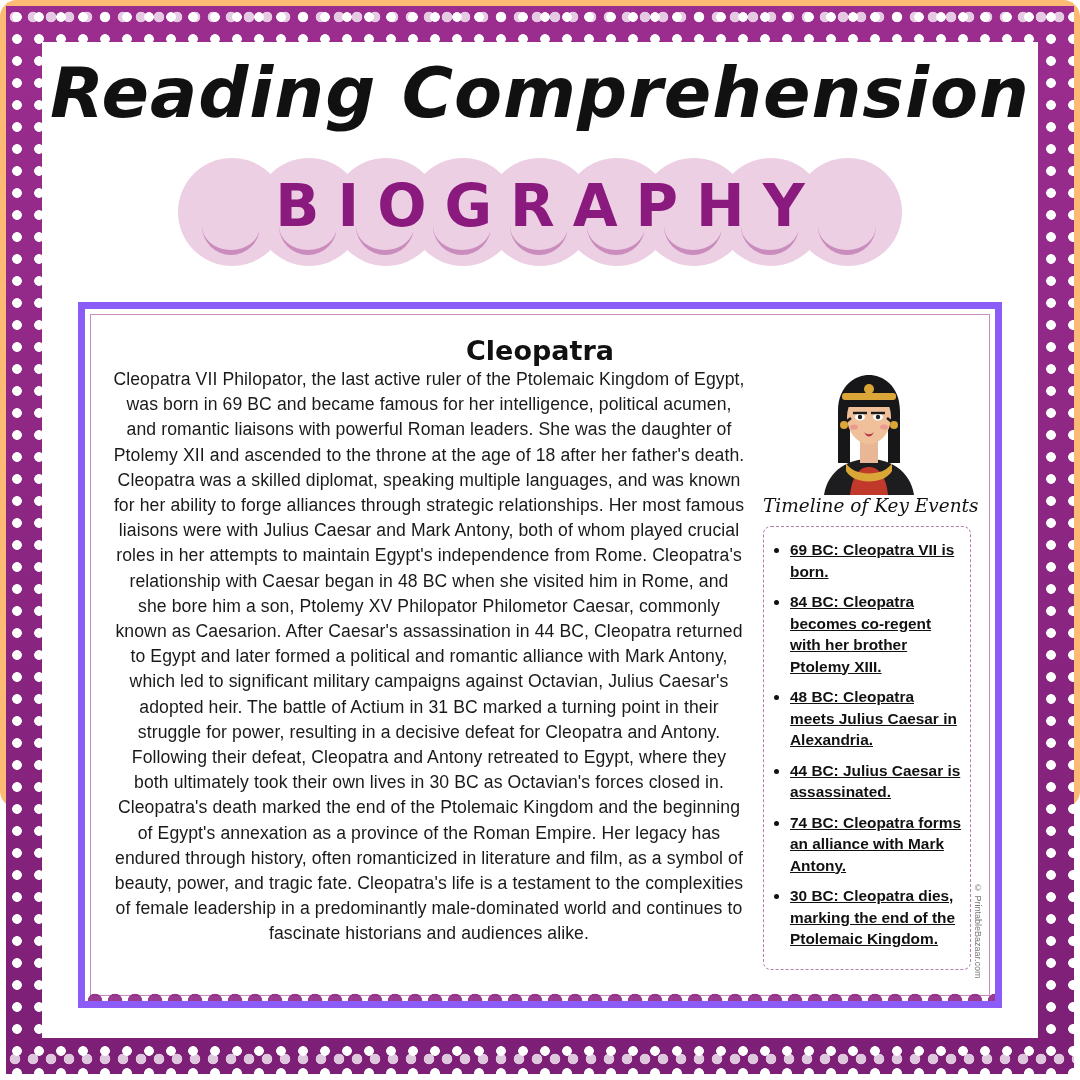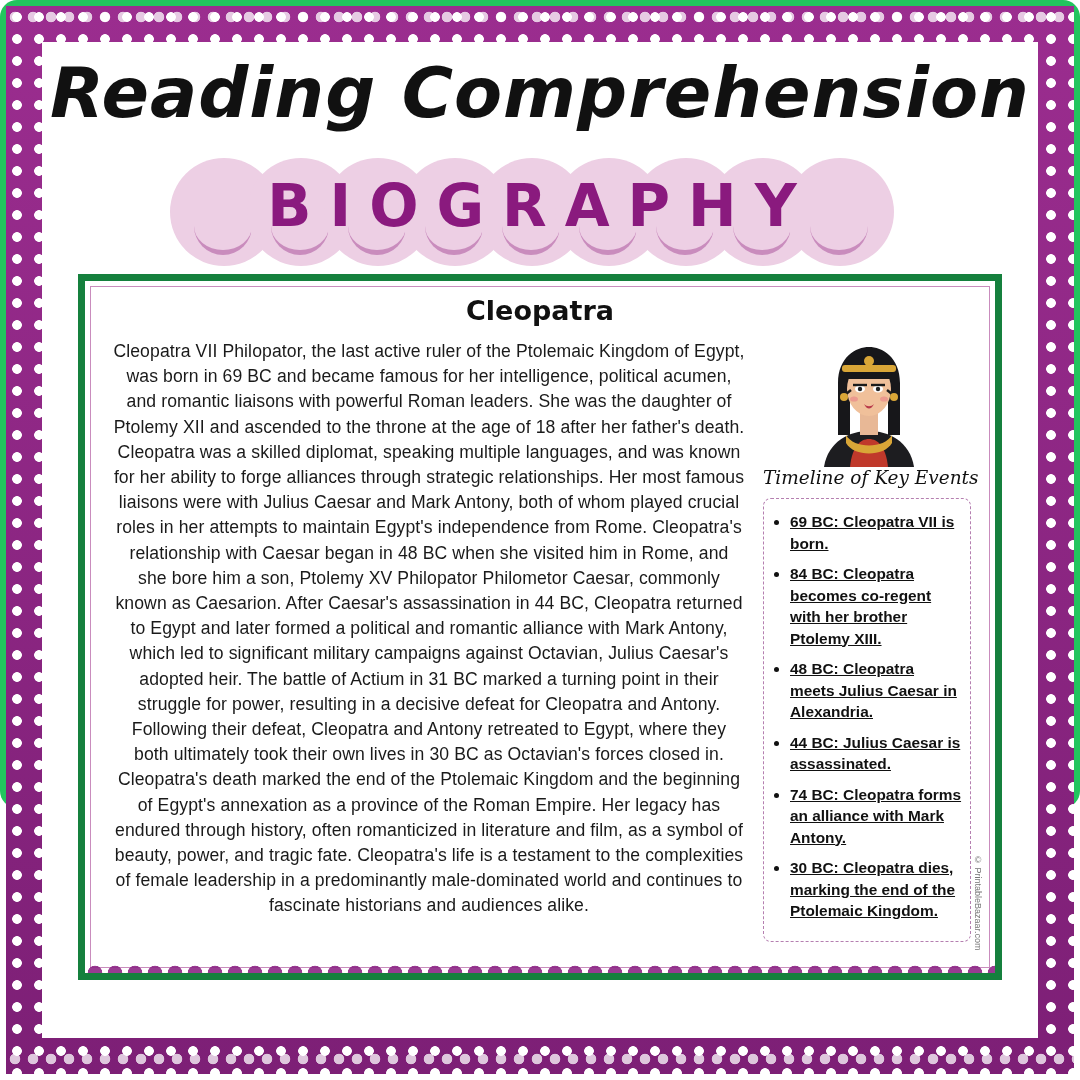--- a/index.html
+++ b/index.html
@@ -11,21 +11,21 @@
     height: 1080px;
     font-family: "Liberation Sans", sans-serif;
     background: #ffffff;
     overflow: hidden;
   }
 
   .page {
     position: relative;
     width: 1080px;
     height: 808px;
-    background: #22c55e;
+    background: #fdba74;
     box-sizing: border-box;
     border-radius: 17px;
   }
 
   
   .border-frame {
     position: absolute;
     left: 6px;
     top: 6px;
     width: 1068px;
@@ -70,21 +70,21 @@
     font-style: italic;
     letter-spacing: 1px;
     color: #111111;
     line-height: 1;
     white-space: nowrap;
   }
 
   
   .banner {
     position: absolute;
-    left: 170px;
+    left: 178px;
     top: 158px;
     width: 724px;
     height: 112px;
   }
   .banner-bubbles {
     position: absolute;
     left: 0;
     top: 0;
     width: 724px;
     height: 112px;
@@ -118,27 +118,27 @@
     font-weight: bold;
     letter-spacing: 18px;
     color: #8a1a7e;
     text-indent: 18px;
   }
 
   
   .content-card {
     position: absolute;
     left: 78px;
-    top: 274px;
+    top: 302px;
     width: 924px;
     height: 706px;
     box-sizing: border-box;
     background: #ffffff;
-    border: 7px solid #15803d;
-    padding: 0;
+    border: 7px solid #8b5cf6;
+    padding: 12px;
   }
   .card-inner-line {
     position: absolute;
     left: 5px;
     top: 5px;
     right: 5px;
     bottom: 5px;
     border: 1px solid #c98cbd;
     pointer-events: none;
   }

